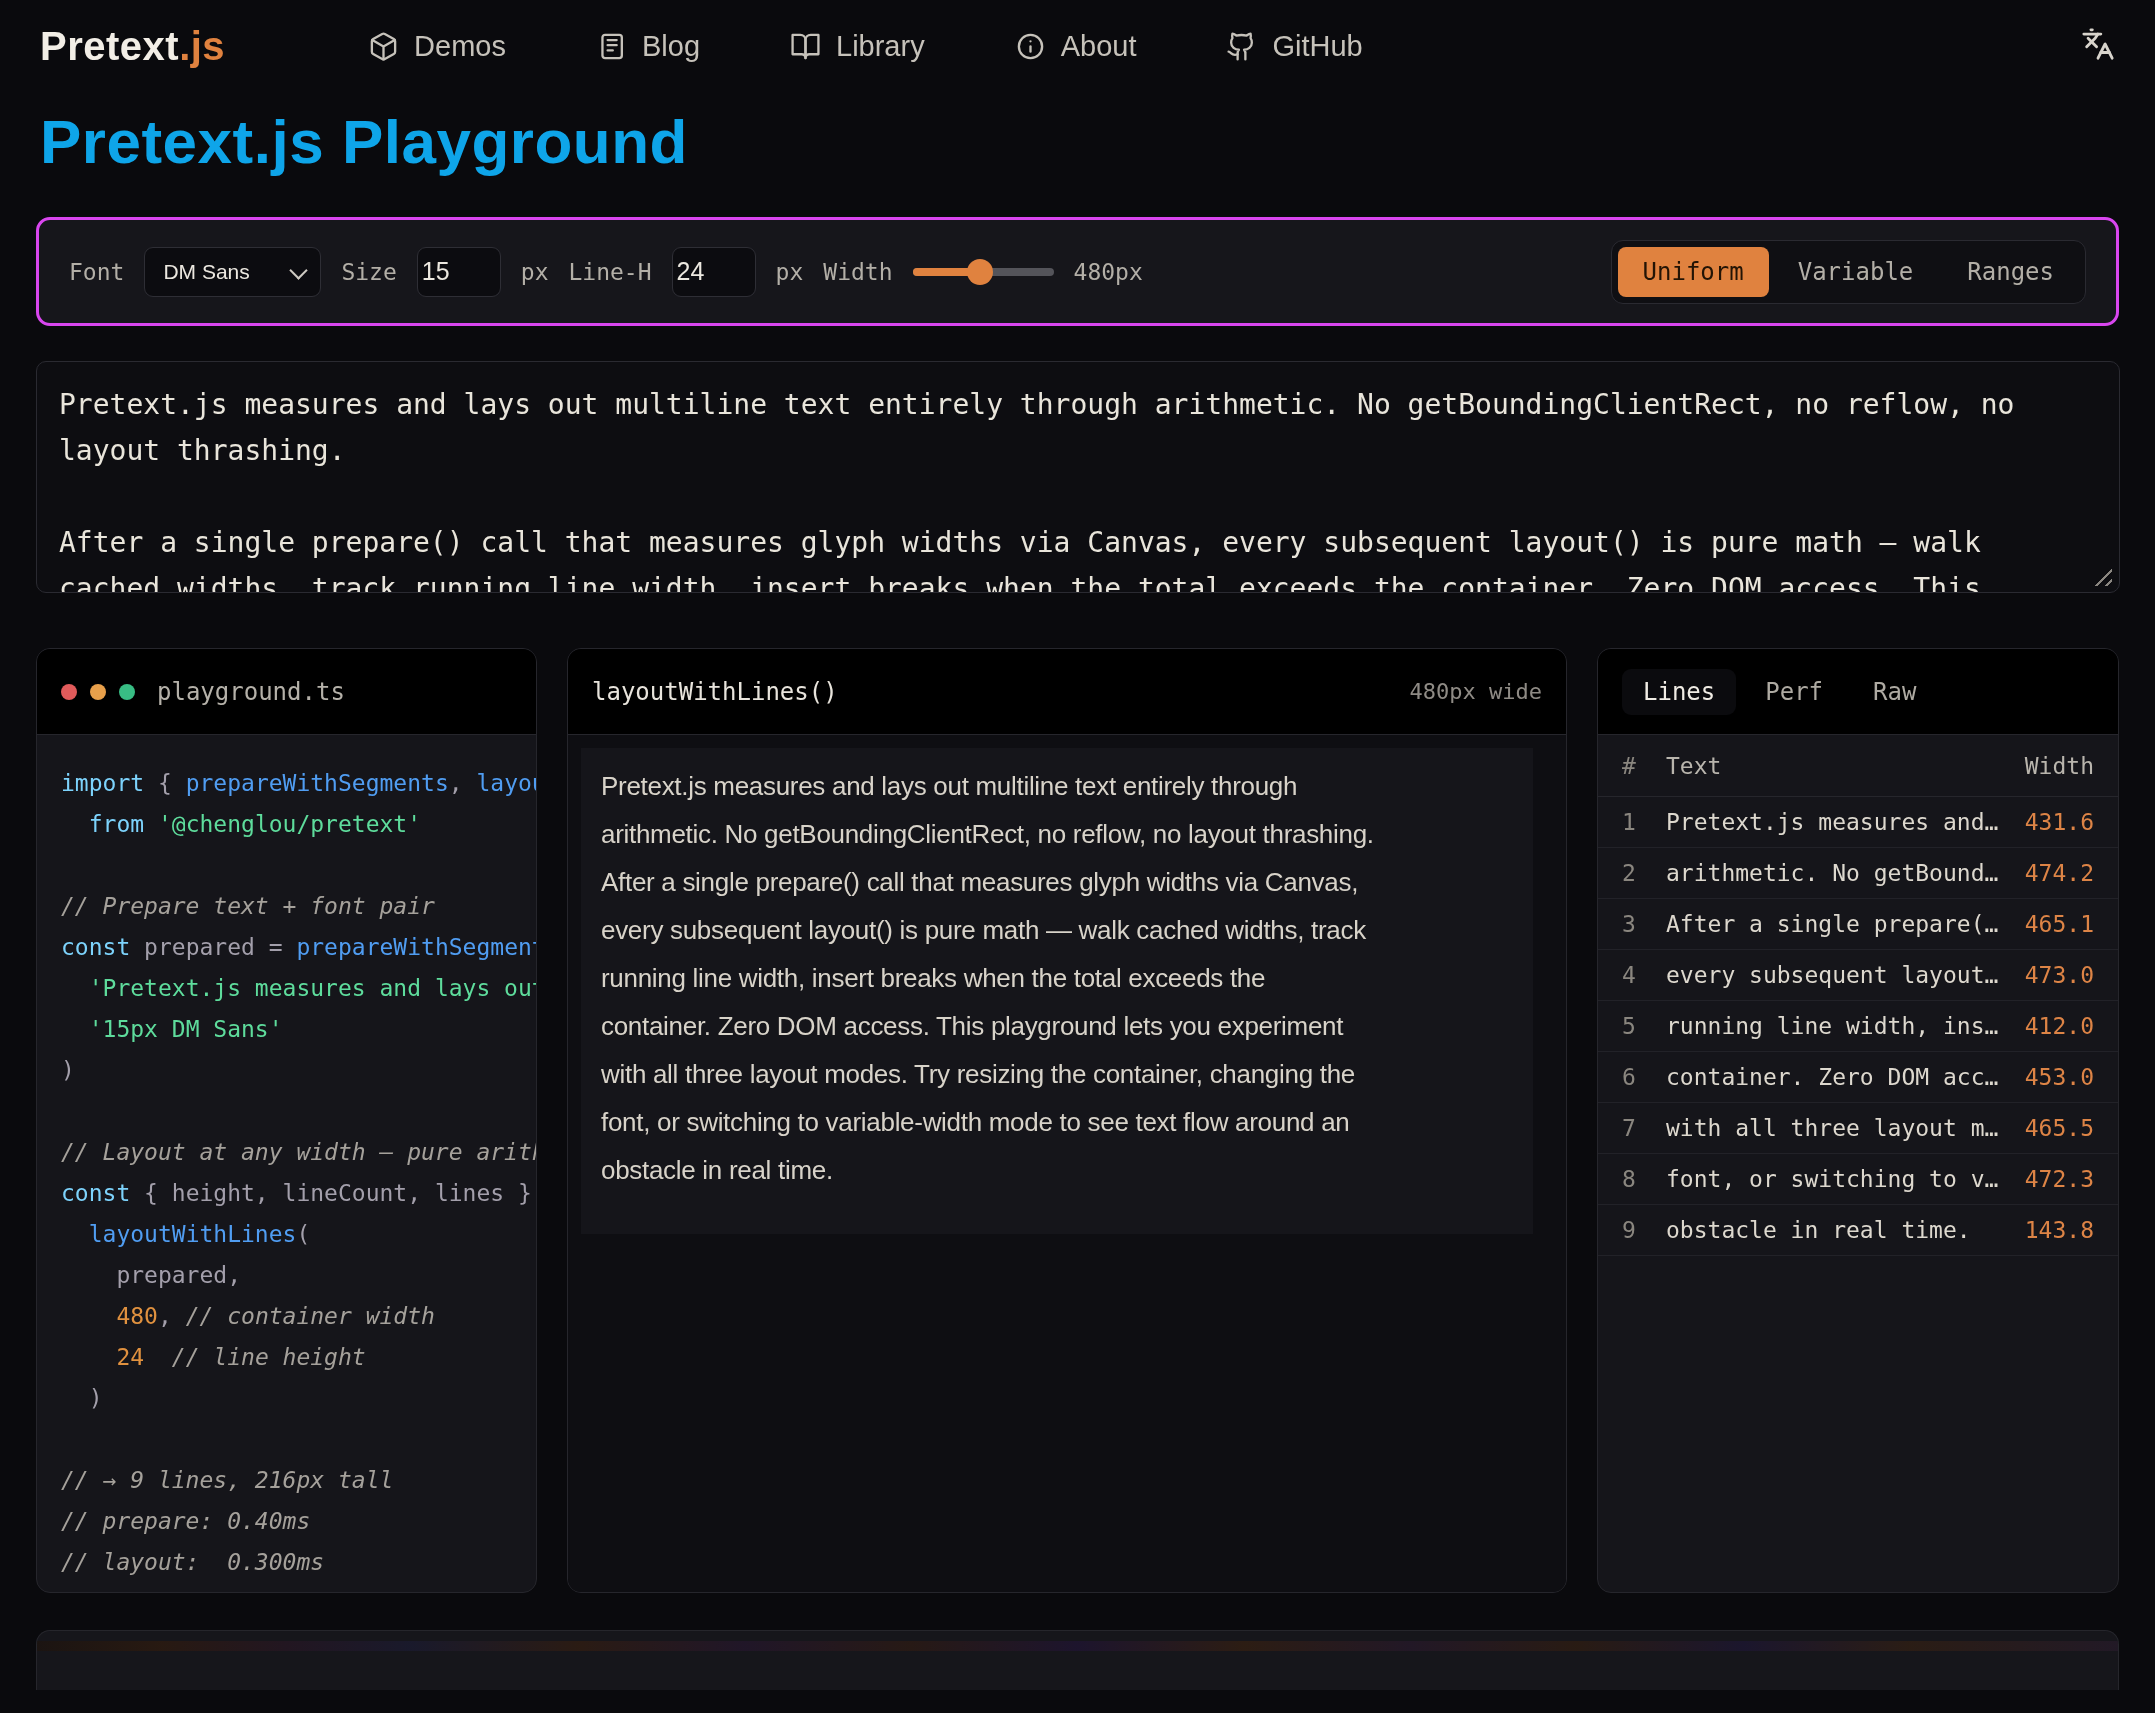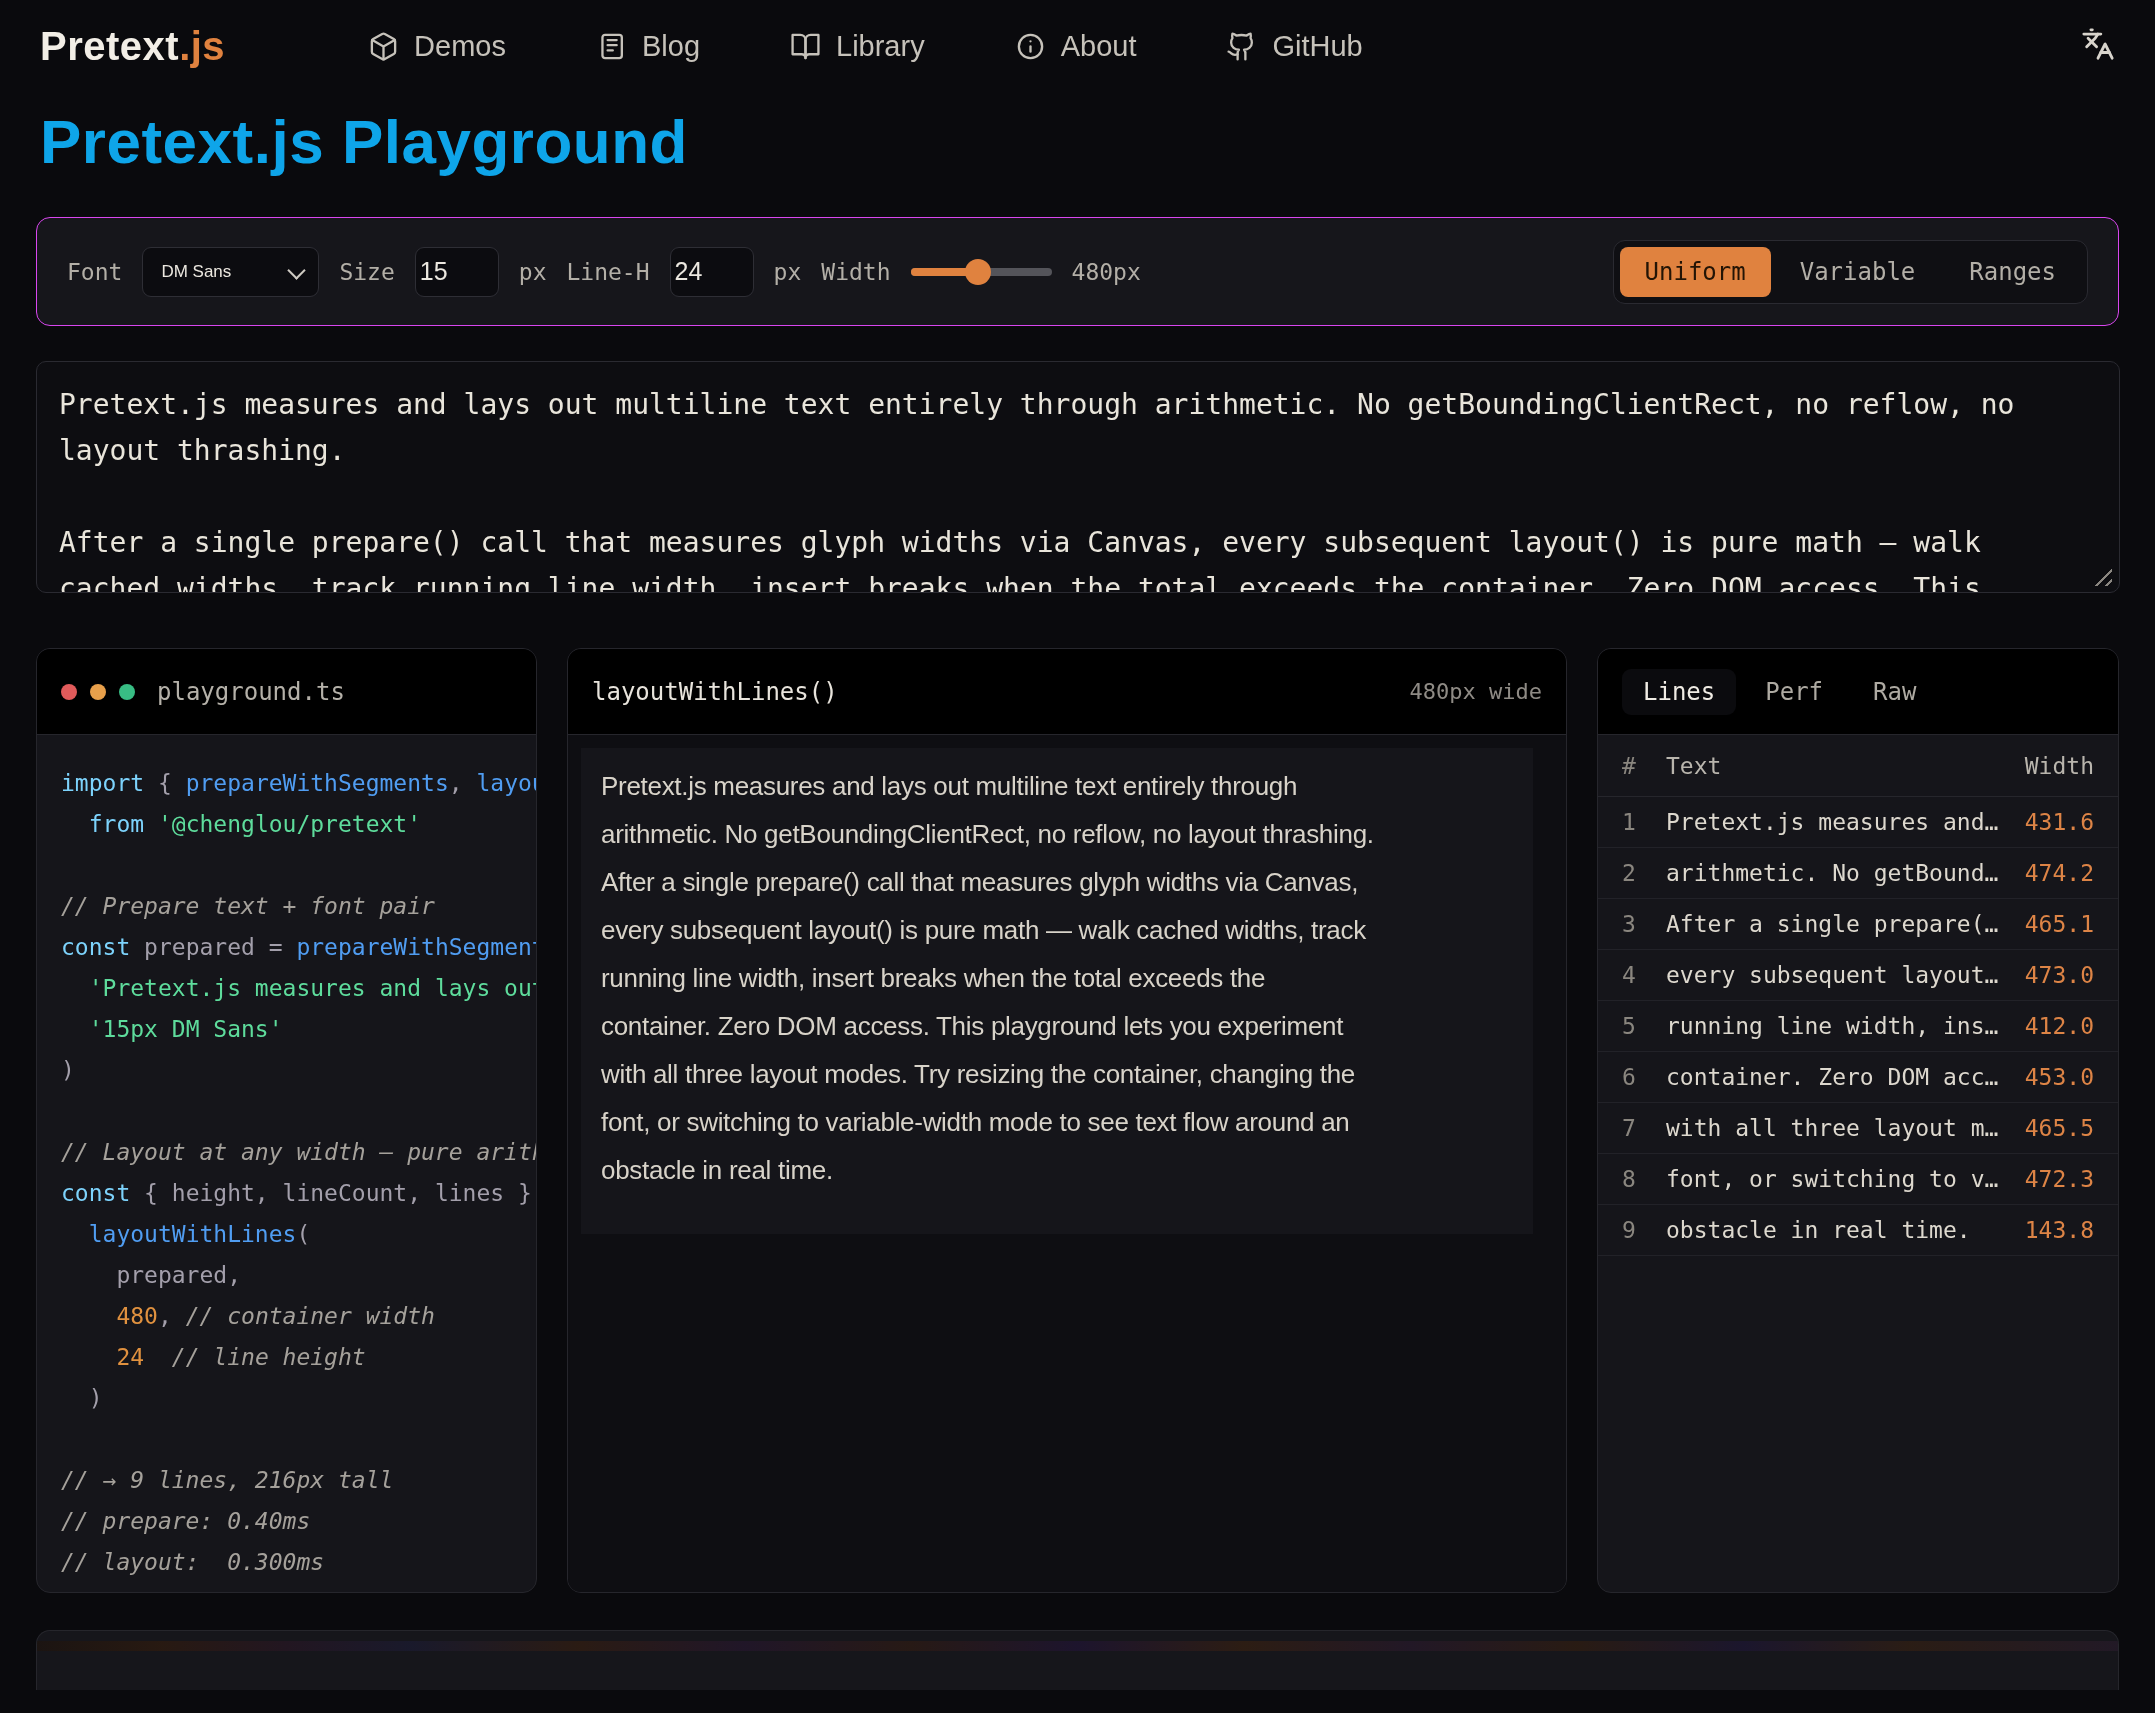--- a/index.html
+++ b/index.html
@@ -23,27 +23,27 @@
   .translate { margin-left:auto; color:#d8d4cc; cursor:pointer; }
   .translate svg { width:34px; height:34px; stroke:currentColor; fill:none; stroke-width:2;
                    stroke-linecap:round; stroke-linejoin:round; }
 
   
   .page-head { padding:0 40px; }
   h1 { font-size:62px; font-weight:700; color:#0ea5e9; letter-spacing:0.5px; margin-top:14px; }
   .subtitle { font-size:29px; color:#b1ada5; margin-top:24px; }
 
   
-  .controls { margin:40px 36px 0; height:109px; background:#16161b; border:1px solid #d946ef;
+  .controls { margin:40px 36px 0; height:109px; background:#16161b; border:3px solid #d946ef;
               border-radius:14px; display:flex; align-items:center; padding:0 30px; gap:20px;
               font-family:"DejaVu Sans Mono", monospace; font-size:23px; color:#b3afa7; }
   .ctl-label { white-space:nowrap; }
   .select-wrap { position:relative; }
   .select { width:177px; height:50px; background:#0c0c10; border:1px solid #2e2e35; border-radius:9px;
-            color:#ece8e0; font-family:"Liberation Sans", sans-serif; font-size:17px;
+            color:#ece8e0; font-family:"Liberation Sans", sans-serif; font-size:21px;
             display:flex; align-items:center; padding:0 18px; cursor:pointer; }
   .chev { position:absolute; right:16px; top:17px; width:13px; height:13px;
           border-right:2px solid #cfcbc3; border-bottom:2px solid #cfcbc3; transform:rotate(45deg); }
   .num-input { width:84px; height:50px; background:#0c0c10; border:1px solid #2e2e35; border-radius:9px;
                color:#ece8e0; font-family:"Liberation Sans", sans-serif; font-size:25px; padding:0 4px; }
   .slider { position:relative; width:141px; height:26px; cursor:pointer; flex:none; }
   .slider .track { position:absolute; top:9px; left:0; width:100%; height:8px; border-radius:4px; background:#54545a; }
   .slider .fill  { position:absolute; top:9px; left:0; height:8px; border-radius:4px; background:#e0823f; }
   .slider .thumb { position:absolute; top:0; width:26px; height:26px; border-radius:50%; background:#e0823f; }
   .modes { margin-left:auto; background:#0f0f13; border:1px solid #2a2a31; border-radius:12px;

